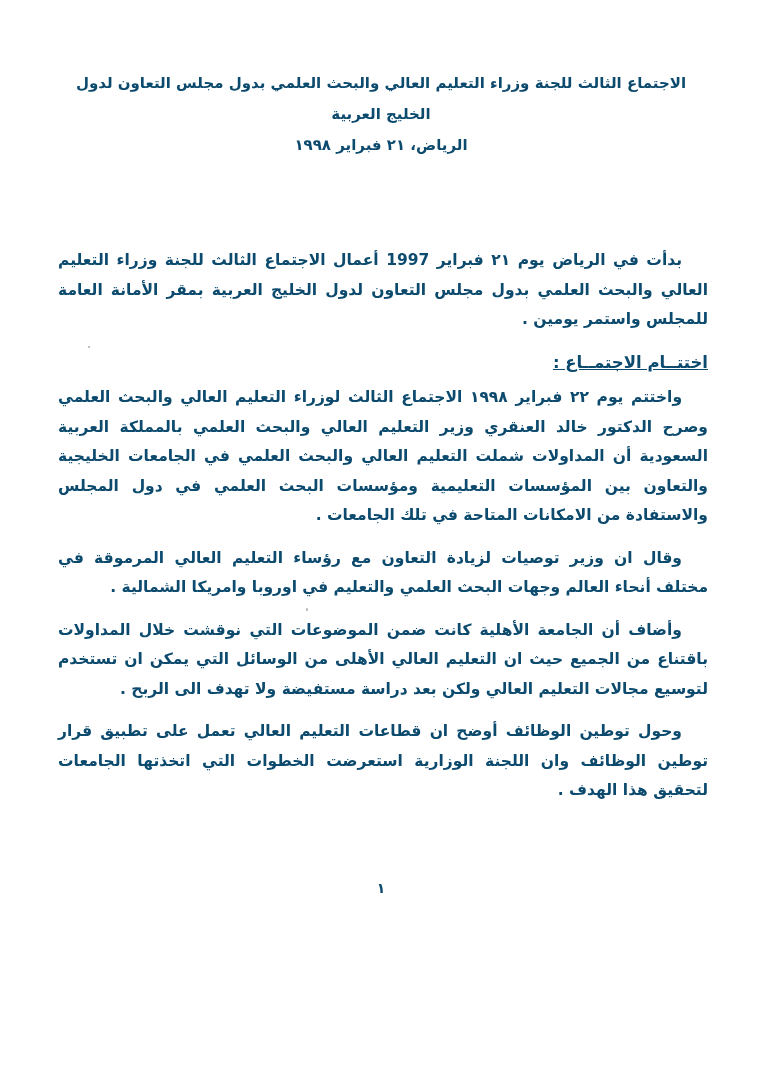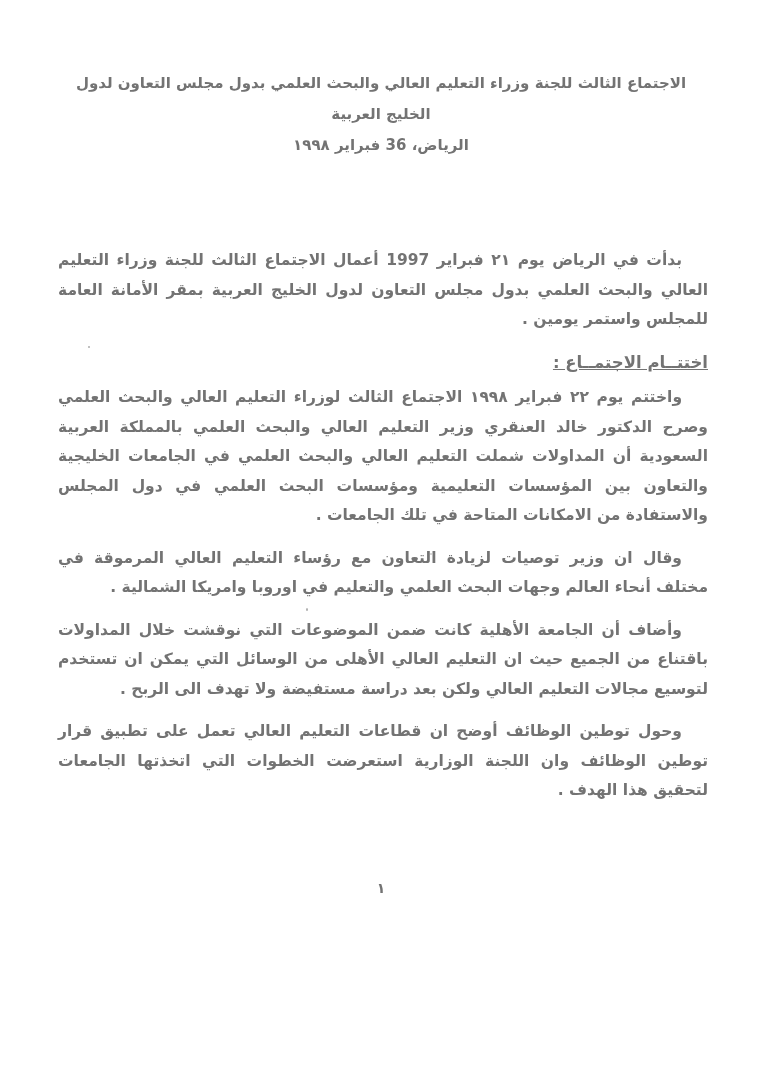--- a/index.html
+++ b/index.html
@@ -7,21 +7,21 @@
     padding: 0;
     background: #e8e8e8;
   }
   .page {
     position: relative;
     width: 762px;
     height: 1081px;
     background: #ffffff;
     overflow: hidden;
     font-family: "DejaVu Sans", sans-serif;
-    color: #737373;
+    color: #0c4a6e;
   }
   .doc-title {
     position: absolute;
     top: 68px;
     left: 56px;
     right: 56px;
     direction: rtl;
     text-align: center;
     font-weight: bold;
     font-size: 15px;
@@ -72,21 +72,21 @@
   .speck-2 { top: 608px; left: 306px; width: 2px; height: 3px; }
   .speck-3 { top: 553px; left: 430px; opacity: 0.45; }
 </style>
 </head>
 <body>
 
 <div class="page">
 
   <header class="doc-title">
     <div>الاجتماع الثالث للجنة وزراء التعليم العالي والبحث العلمي بدول مجلس التعاون لدول الخليج العربية</div>
-    <div>الرياض، 36 فبراير ١٩٩٨</div>
+    <div>الرياض، ٢١ فبراير ١٩٩٨</div>
   </header>
 
   <main class="doc-body">
     <p>بدأت في الرياض يوم ٢١ فبراير 1997 أعمال الاجتماع الثالث للجنة وزراء التعليم العالي والبحث العلمي بدول مجلس التعاون لدول الخليج العربية بمقر الأمانة العامة للمجلس واستمر يومين .</p>
 
     <h2 class="section-heading">اختتــام الاجتمــاع :</h2>
 
     <p>واختتم يوم ٢٢ فبراير ١٩٩٨ الاجتماع الثالث لوزراء التعليم العالي والبحث العلمي وصرح الدكتور خالد العنقري وزير التعليم العالي والبحث العلمي بالمملكة العربية السعودية أن المداولات شملت التعليم العالي والبحث العلمي في الجامعات الخليجية والتعاون بين المؤسسات التعليمية ومؤسسات البحث العلمي في دول المجلس والاستفادة من الامكانات المتاحة في تلك الجامعات .</p>
 
     <p>وقال ان وزير توصيات لزيادة التعاون مع رؤساء التعليم العالي المرموقة في مختلف أنحاء العالم وجهات البحث العلمي والتعليم في اوروبا وامريكا الشمالية .</p>

